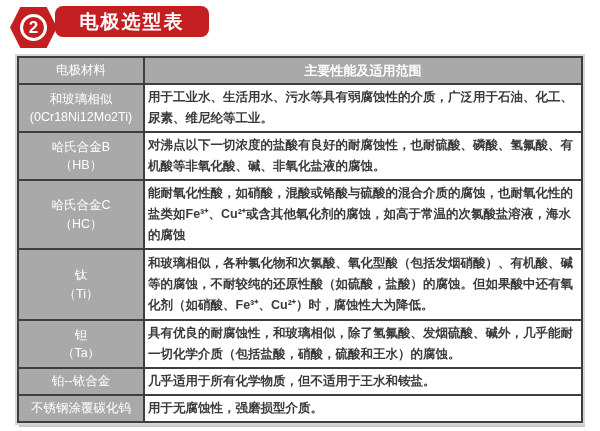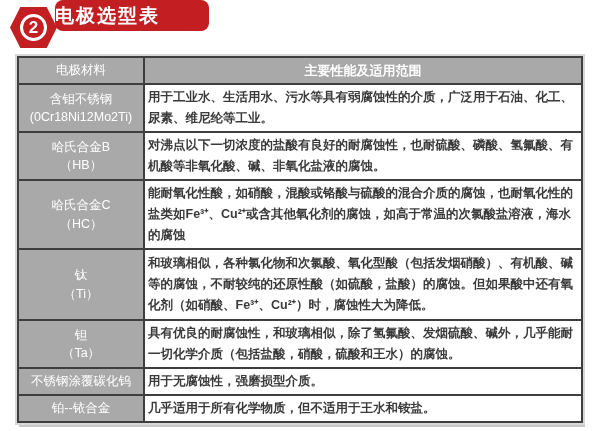--- a/index.html
+++ b/index.html
@@ -6,25 +6,25 @@
   html, body { width: 600px; height: 431px; background: #ffffff; overflow: hidden; }
   body {
     font-family: "Liberation Sans", sans-serif;
     position: relative;
     color: #3a3a3a;
   }
 
   
   .hdr-wrap { position: absolute; left: 0; top: 0; width: 600px; height: 55px; }
   .banner {
-    position: absolute; left: 55px; top: 0;
+    position: absolute; left: 55px; top: 6px;
     width: 154px; height: 31px;
     background: #c31e21;
     border-radius: 8px;
-    display: flex; align-items: center; justify-content: flex-start;
+    display: flex; align-items: center; justify-content: center;
     z-index: 1;
   }
   .banner span {
     color: #ffffff; font-size: 19px; font-weight: bold; letter-spacing: 2px;
   }
   .hexbadge {
     position: absolute; left: 10px; top: 7px;
     width: 47px; height: 41px;
     background: #c31e21;
     clip-path: polygon(22% 0%, 78% 0%, 100% 50%, 78% 100%, 22% 100%, 0% 50%);
@@ -99,21 +99,21 @@
   <colgroup>
       <col class="c1">
       <col>
     </colgroup>
   <tbody>
       <tr style="height:27px">
     <th class="mat-h">电极材料</th>
     <th class="desc-h">主要性能及适用范围</th>
   </tr>
   <tr style="height:45px">
-    <td class="mat">含钼不锈钢
+    <td class="mat">和玻璃相似
 (0Cr18Ni12Mo2Ti)</td>
     <td class="desc">用于工业水、生活用水、污水等具有弱腐蚀性的介质，广泛用于石油、化工、尿素、维尼纶等工业。</td>
   </tr>
   <tr style="height:45px">
     <td class="mat">哈氏合金B
 （HB）</td>
     <td class="desc">对沸点以下一切浓度的盐酸有良好的耐腐蚀性，也耐硫酸、磷酸、氢氟酸、有机酸等非氧化酸、碱、非氧化盐液的腐蚀。</td>
   </tr>
   <tr style="height:66px">
     <td class="mat">哈氏合金C
@@ -123,22 +123,22 @@
   <tr style="height:71px">
     <td class="mat">钛
 （Ti）</td>
     <td class="desc">和玻璃相似，各种氯化物和次氯酸、氧化型酸（包括发烟硝酸）、有机酸、碱等的腐蚀，不耐较纯的还原性酸（如硫酸，盐酸）的腐蚀。但如果酸中还有氧化剂（如硝酸、Fe³⁺、Cu²⁺）时，腐蚀性大为降低。</td>
   </tr>
   <tr style="height:45px">
     <td class="mat">钽
 （Ta）</td>
     <td class="desc">具有优良的耐腐蚀性，和玻璃相似，除了氢氟酸、发烟硫酸、碱外，几乎能耐一切化学介质（包括盐酸，硝酸，硫酸和王水）的腐蚀。</td>
   </tr>
+  <tr style="height:21px">
+    <td class="mat">铂--铱合金</td>
+    <td class="desc">几乎适用于所有化学物质，但不适用于王水和铵盐。</td>
+  </tr>
   <tr style="height:25px">
     <td class="mat">不锈钢涂覆碳化钨</td>
     <td class="desc">用于无腐蚀性，强磨损型介质。</td>
-  </tr>
-  <tr style="height:21px">
-    <td class="mat">铂--铱合金</td>
-    <td class="desc">几乎适用于所有化学物质，但不适用于王水和铵盐。</td>
   </tr>
 </tbody>
   </table>
 
 </body></html>

